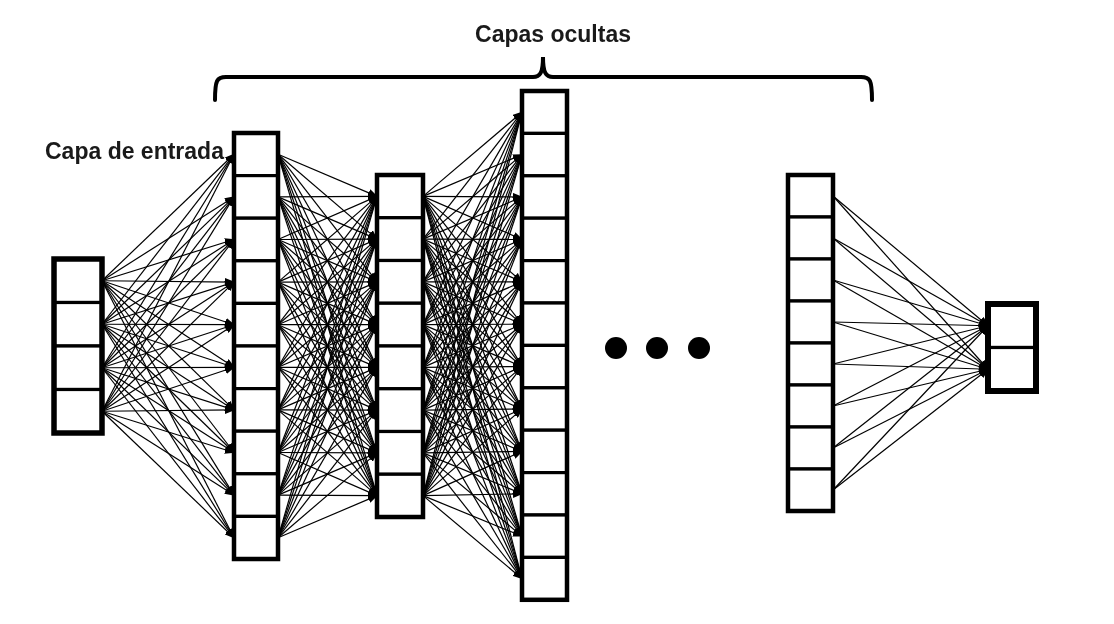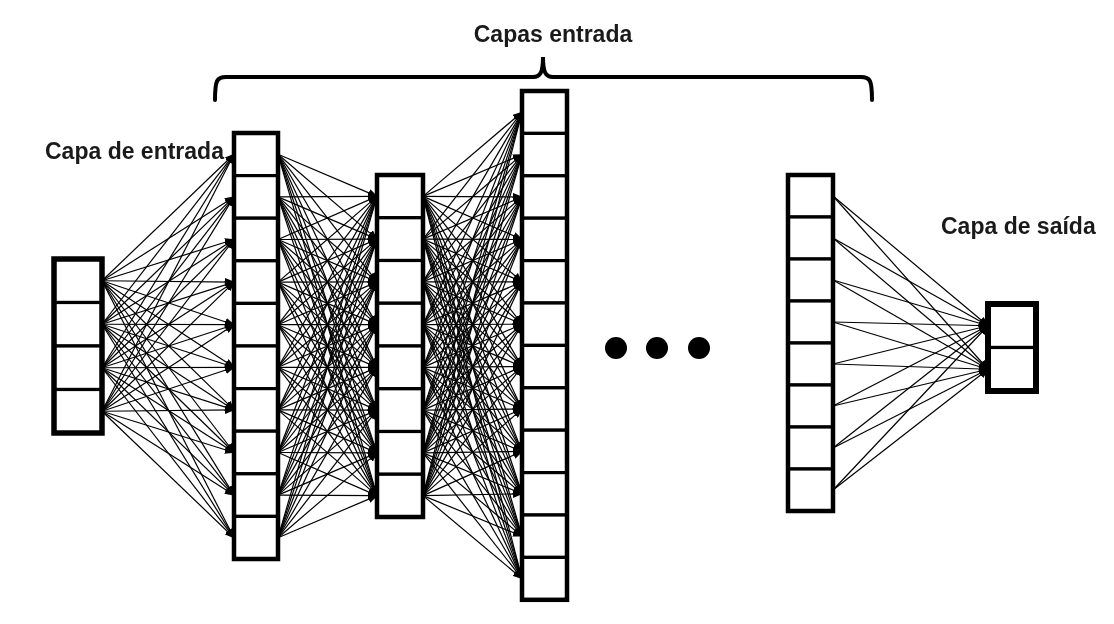--- a/index.html
+++ b/index.html
@@ -339,15 +339,14 @@
         <rect x="988" y="304" width="48" height="87" fill="none" stroke="#000000" stroke-width="6"></rect>
       </g>
       <g>
         <circle cx="616" cy="348" r="11" fill="#000000"></circle>
         <circle cx="657" cy="348" r="11" fill="#000000"></circle>
         <circle cx="699" cy="348" r="11" fill="#000000"></circle>
       </g>
       <path d="M 215 100 C 215 80, 217 77, 226 77 L 533 77 C 540 77, 543 73, 543 57 C 543 73, 546 77, 553 77 L 861 77 C 870 77, 872 80, 872 100" fill="none" stroke="#000000" stroke-width="4" stroke-linecap="round"></path>
     </svg>
   <div class="label label-input">Capa de entrada</div>
-  <div class="label label-hidden">Capas entrada</div>
-  <div class="label label-output">Capa de saída</div>
+  <div class="label label-hidden">Capas ocultas</div>
 </div>
 
 </body></html>

